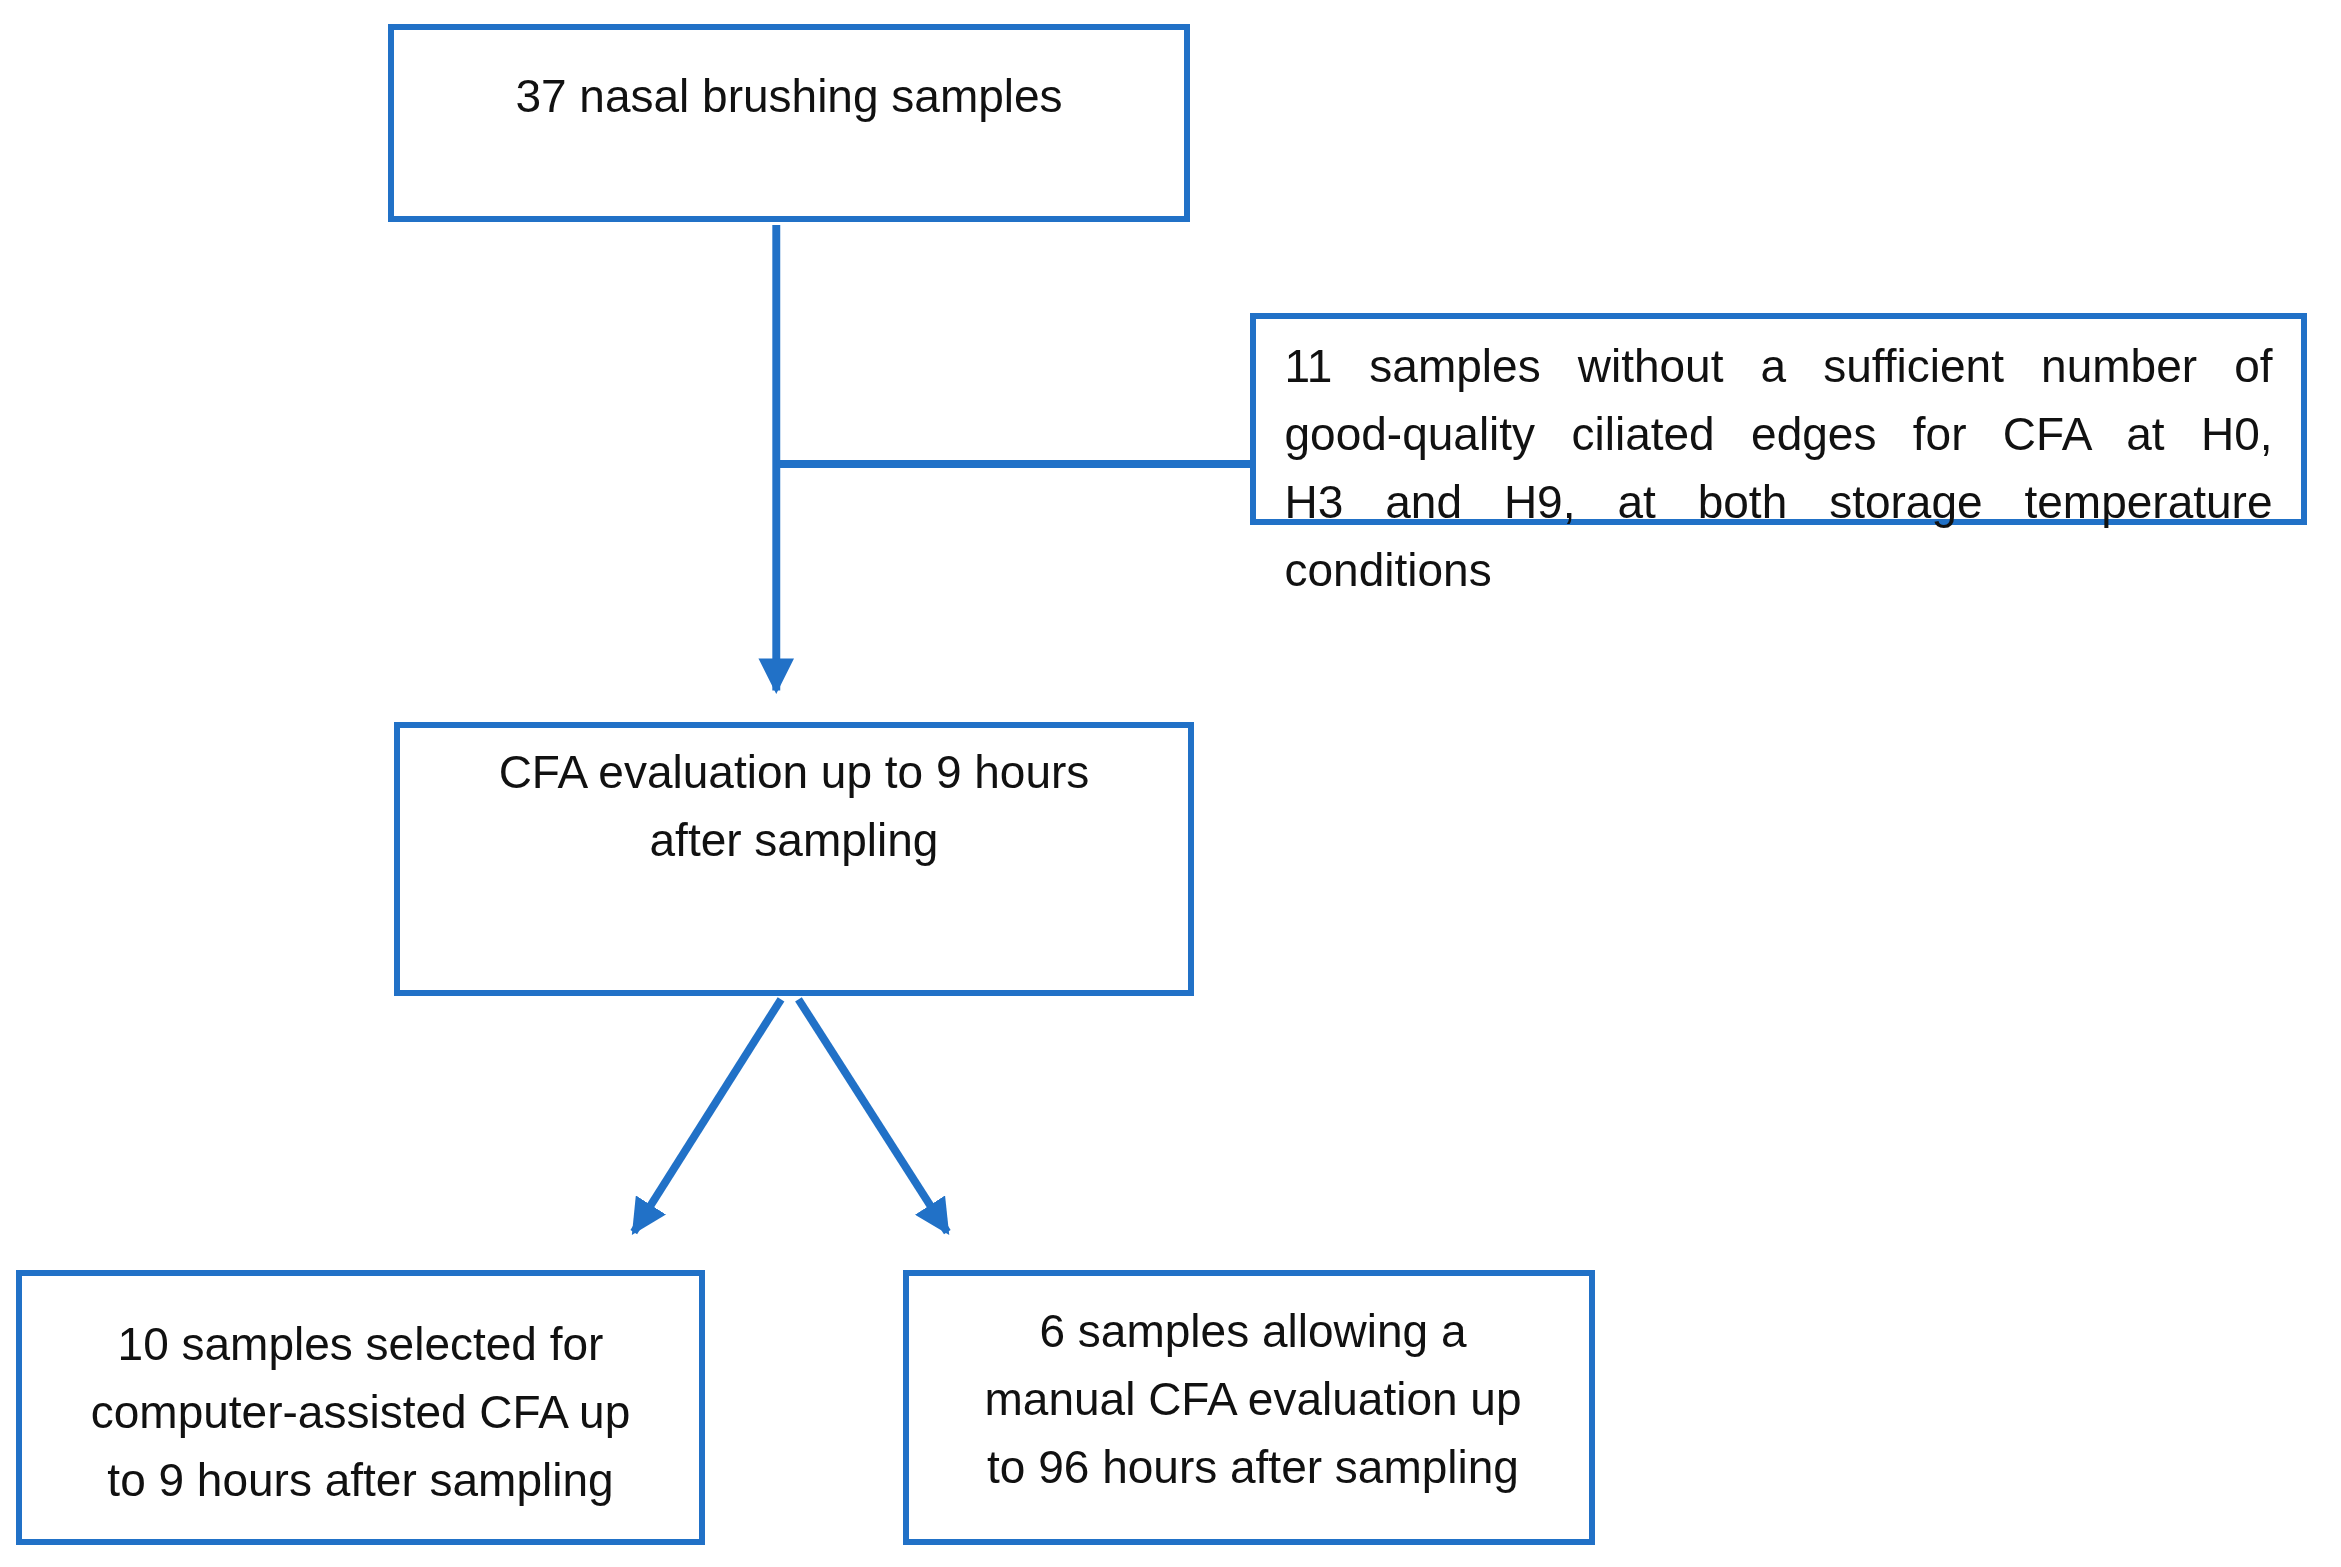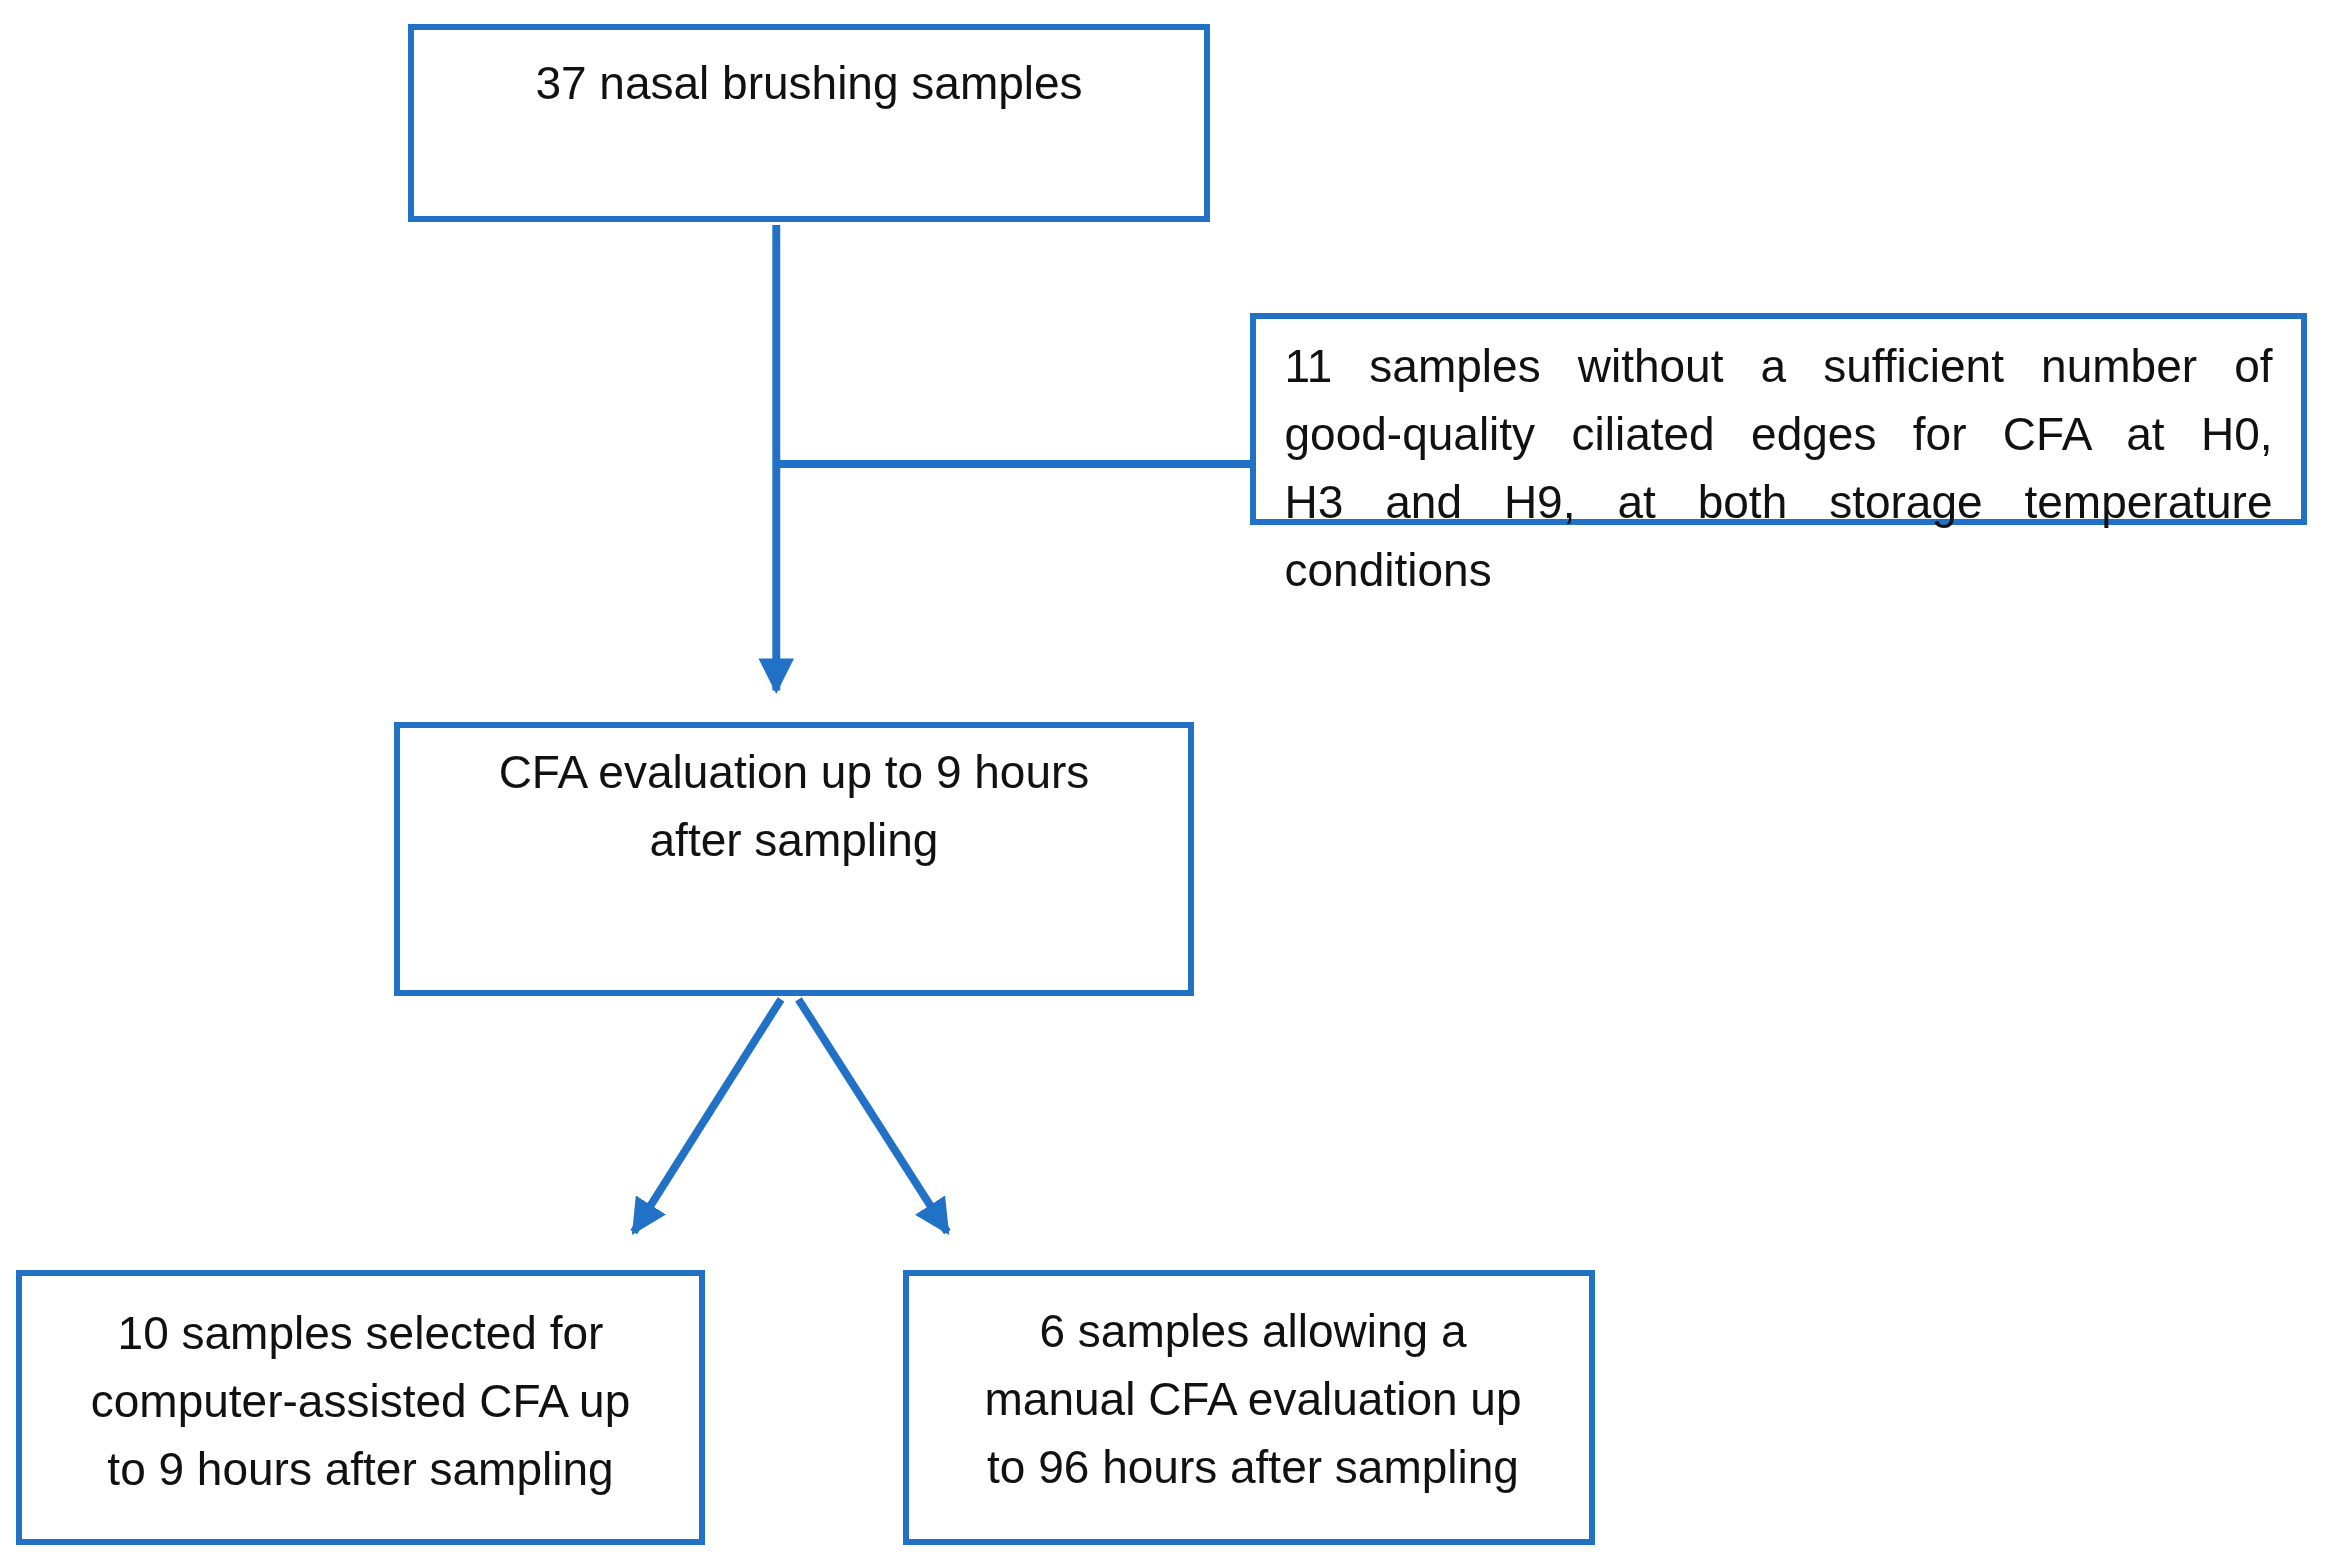--- a/index.html
+++ b/index.html
@@ -37,23 +37,23 @@
     display: flex;
     flex-direction: column;
     align-items: center;
     font-size: 46px;
     line-height: 68px;
   }
   .box .line {
     white-space: nowrap;
   }
   .box-source {
-    left: 408px; top: 24px;
+    left: 388px; top: 24px;
     width: 802px; height: 198px;
-    padding-top: 19px;
+    padding-top: 32px;
   }
   .box-excluded {
     left: 1250px; top: 313px;
     width: 1057px; height: 212px;
     padding: 12.7px 28.5px 0 28.5px;
     align-items: stretch;
   }
   .box-excluded .line {
     white-space: normal;
     text-align: justify;
@@ -63,21 +63,21 @@
     text-align-last: left;
   }
   .box-manual9 {
     left: 394px; top: 722px;
     width: 800px; height: 274px;
     padding-top: 9.5px;
   }
   .box-computer9 {
     left: 16px; top: 1270px;
     width: 689px; height: 275px;
-    padding-top: 23px;
+    padding-top: 34px;
   }
   .box-manual72 {
     left: 903px; top: 1270px;
     width: 692px; height: 275px;
     padding-top: 20.6px;
     padding-left: 8px;
   }
 </style>
 </head>
 <body>

